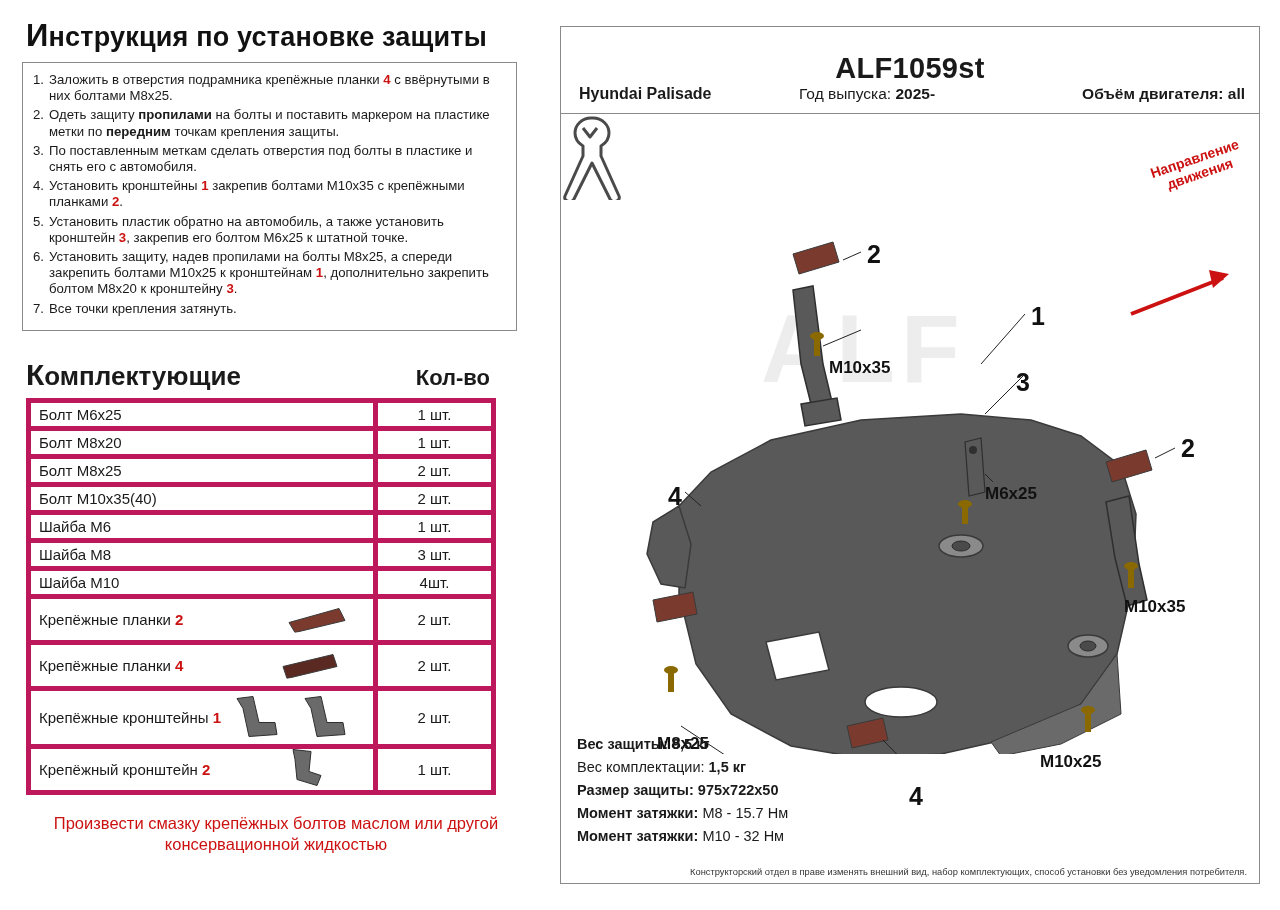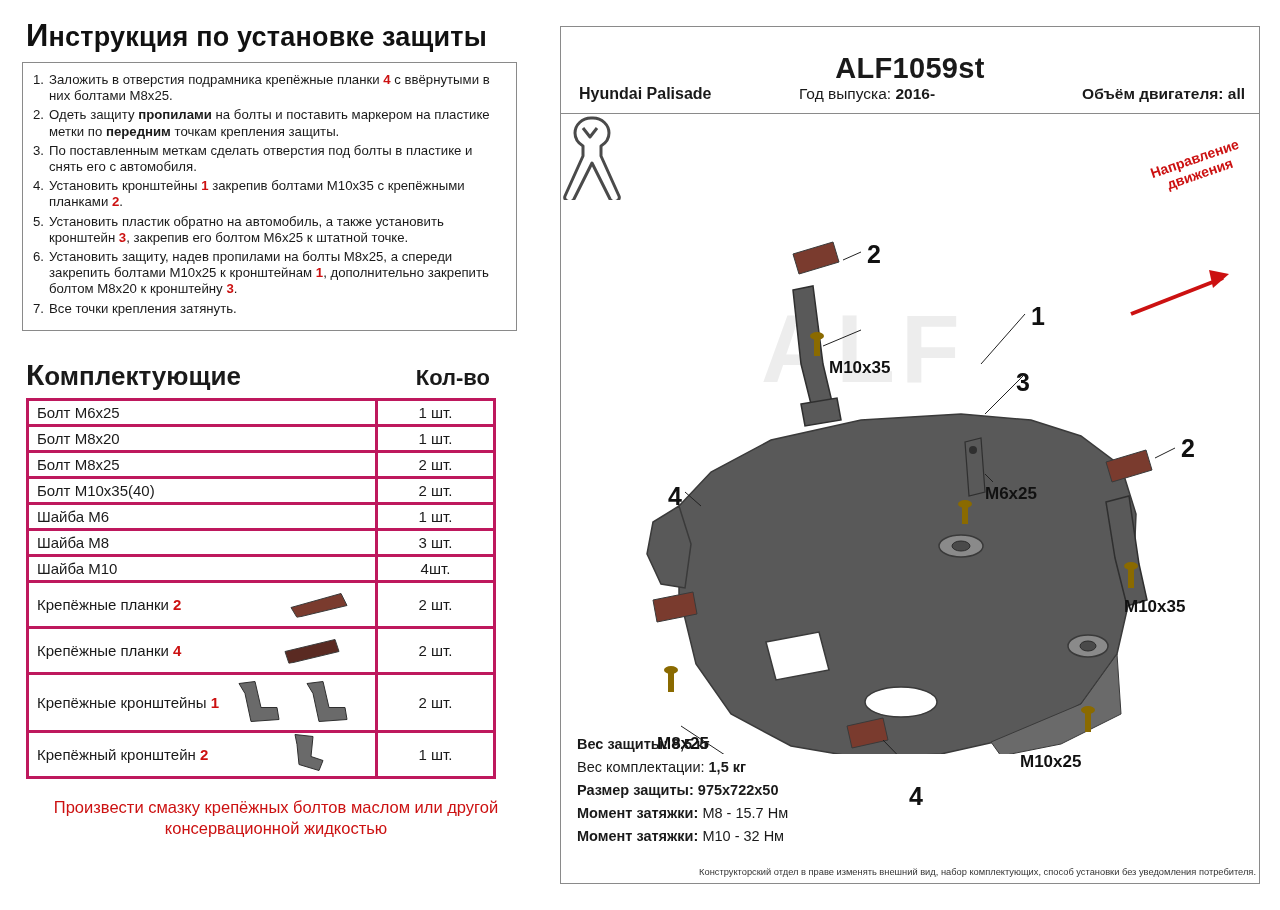--- a/index.html
+++ b/index.html
@@ -50,21 +50,21 @@
   .komp-title .cap { font-size:30px; }
   .kolvo { font-size:22px; font-weight:bold; padding-right:6px; }
 
   table.parts {
     border-collapse:collapse;
     width:470px;
     margin-left:4px;
     background:#fff;
   }
   table.parts td {
-    border:3px solid #be185d;
+    border:5px solid #be185d;
     font-size:15px;
     padding:3px 8px;
     height:24px;
     vertical-align:middle;
   }
   table.parts td.qty { width:118px; text-align:center; }
   table.parts tr.tall td { height:46px; }
   table.parts tr.tall2 td { height:58px; }
   .part-name { position:relative; }
 
@@ -114,21 +114,21 @@
     color:#cc1111; font-size:14px; font-weight:bold;
     text-align:center; transform:rotate(-19deg);
     line-height:16px;
   }
 
   .specs { position:absolute; left:16px; bottom:34px; font-size:14.5px; line-height:21px; }
   .specs div { margin-bottom:2px; }
   .specs b { font-weight:bold; }
 
   .disclaimer {
-    position:absolute; right:3px; bottom:6px;
+    position:absolute; right:12px; bottom:6px;
     font-size:9.3px; color:#333;
   }
 
   .wrench { position:absolute; left:8px; bottom:120px; }
 </style>
 </head>
 <body>
 
 <div class="page">
 
@@ -218,21 +218,21 @@
     <div class="footer-note">Произвести смазку крепёжных болтов маслом или другой консервационной жидкостью</div>
   </div>
 
   <div class="right-panel">
     <div class="panel-title">ALF1059st</div>
 
     <div class="panel-sub">
       <div class="model">Hyundai Palisade</div>
       <div class="year">
         <span>Год выпуска:</span>
-        <b>2016-</b>
+        <b>2025-</b>
       </div>
       <div class="vol">
         <b>Объём двигателя:</b>
         <b>all</b>
       </div>
     </div>
     <div class="panel-rule"></div>
 
     <div class="draw-area">
       <div class="wm">ALF</div>
@@ -326,21 +326,21 @@
       <div id="callouts">
           <div class="lbl num" style="left: 306px; top: 126px;">2</div>
           <div class="lbl num" style="left: 470px; top: 188px;">1</div>
           <div class="lbl num" style="left: 455px; top: 254px;">3</div>
           <div class="lbl num" style="left: 620px; top: 320px;">2</div>
           <div class="lbl num" style="left: 107px; top: 368px;">4</div>
           <div class="lbl num" style="left: 348px; top: 668px;">4</div>
           <div class="lbl" style="left: 268px; top: 244px;">M10x35</div>
           <div class="lbl" style="left: 424px; top: 370px;">M6x25</div>
           <div class="lbl" style="left: 563px; top: 483px;">M10x35</div>
-          <div class="lbl" style="left: 459px; top: 638px;">M10x25</div>
+          <div class="lbl" style="left: 479px; top: 638px;">M10x25</div>
           <div class="lbl" style="left: 96px; top: 620px;">M8x25</div>
         </div>
     </div>
 
     <div class="specs">
       <div><b id="s0l">Вес защиты:</b> <b id="s0v">9,5 кг</b></div>
       <div><span id="s1l">Вес комплектации:</span> <b id="s1v">1,5 кг</b></div>
       <div><b id="s2l">Размер защиты:</b> <b id="s2v">975x722x50</b></div>
       <div><b id="s3l">Момент затяжки:</b> <span id="s3v">M8 - 15.7 Нм</span></div>
       <div><b id="s4l">Момент затяжки:</b> <span id="s4v">M10 - 32 Нм</span></div>

